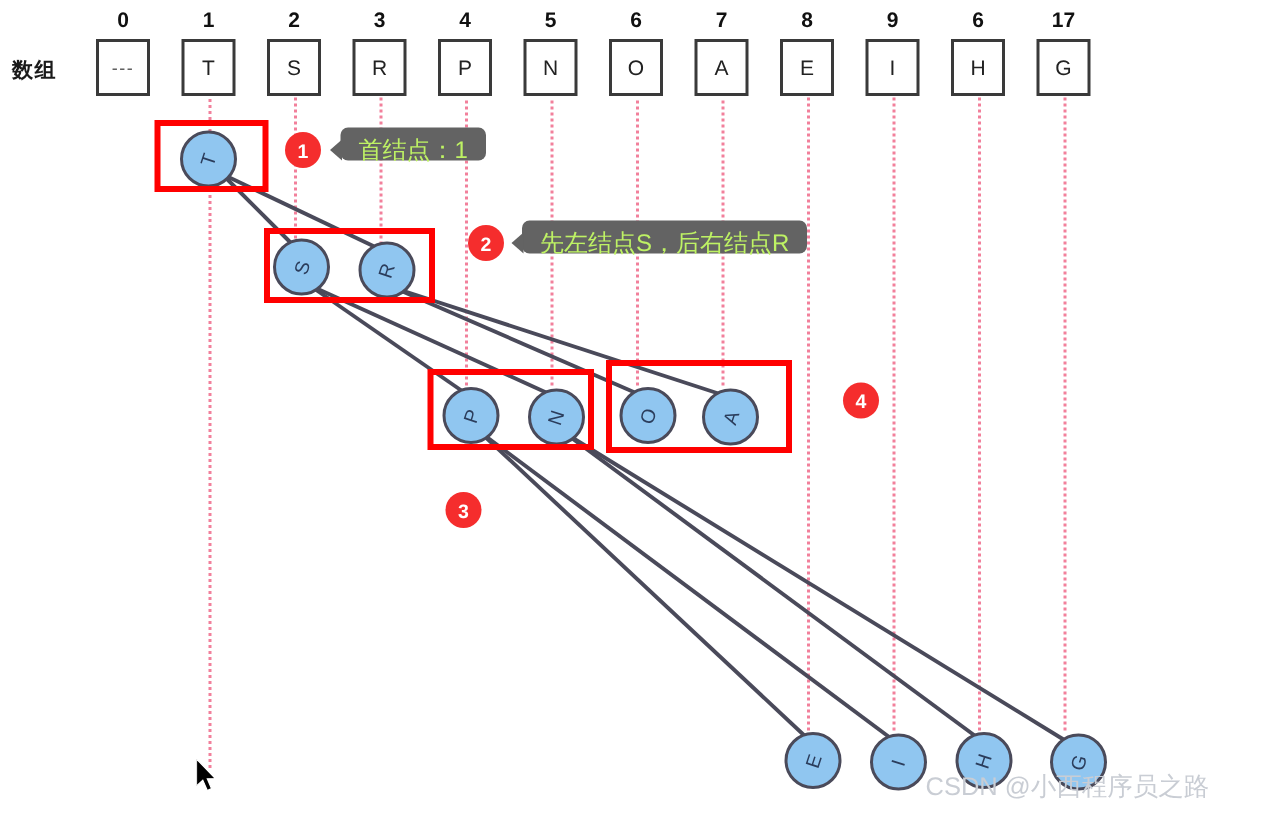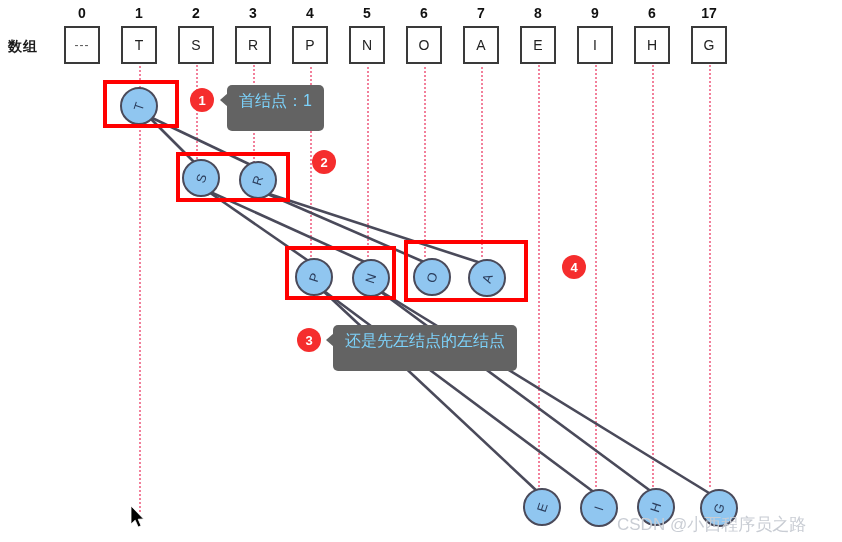--- a/index.html
+++ b/index.html
@@ -93,27 +93,27 @@
     font-size: 13px;
     font-weight: bold;
     display: flex;
     align-items: center;
     justify-content: center;
     z-index: 12;
   }
   .bubble {
     position: absolute;
     background: #636363;
-    color: #7dd3fc;
+    color: #bef264;
     border-radius: 5px;
     font-size: 16px;
     padding: 6px 12px 7px 12px;
     white-space: nowrap;
     z-index: 11;
-    height: 46px;
+    height: 22px;
     box-sizing: border-box;
     line-height: 19px;
   }
   .bubble::before {
     content: "";
     position: absolute;
     left: -7px;
     top: 8px;
     width: 0; height: 0;
     border-top: 7px solid transparent;
@@ -233,23 +233,23 @@
     <span>H</span>
     </div>
   <div class="node" style="left:700px; top:489px;">
     <span>G</span>
     </div>
 
   <div class="badge" style="left:190px; top:88px;">1</div>
   <div class="bubble" style="left:227px; top:85px;">首结点：1</div>
 
   <div class="badge" style="left:312px; top:150px;">2</div>
+  <div class="bubble" style="left:348px; top:147px;">先左结点S，后右结点R</div>
 
   <div class="badge" style="left:297px; top:328px;">3</div>
-  <div class="bubble" style="left:333px; top:325px;">还是先左结点的左结点</div>
 
   <div class="badge" style="left:562px; top:255px;">4</div>
 
   <div class="watermark" style="left:617px; top:513px;">CSDN @小西程序员之路</div>
 
   <div class="cursor" style="left:131px; top:506px;">
     <svg width="16" height="24" viewBox="0 0 16 24">
       <polygon points="0,0 0,18 4.2,14.2 7.2,21 10,19.7 7.2,13.2 12.6,13" fill="#000000" stroke="#ffffff" stroke-width="0.8"></polygon>
     </svg>
   </div>

